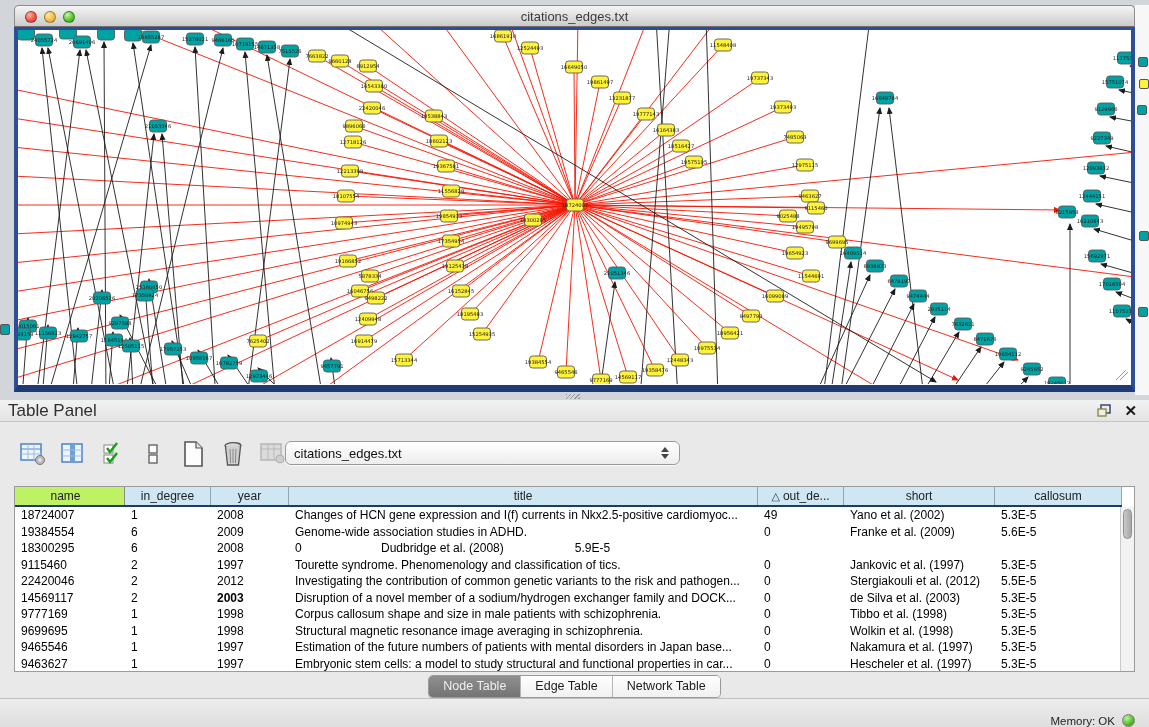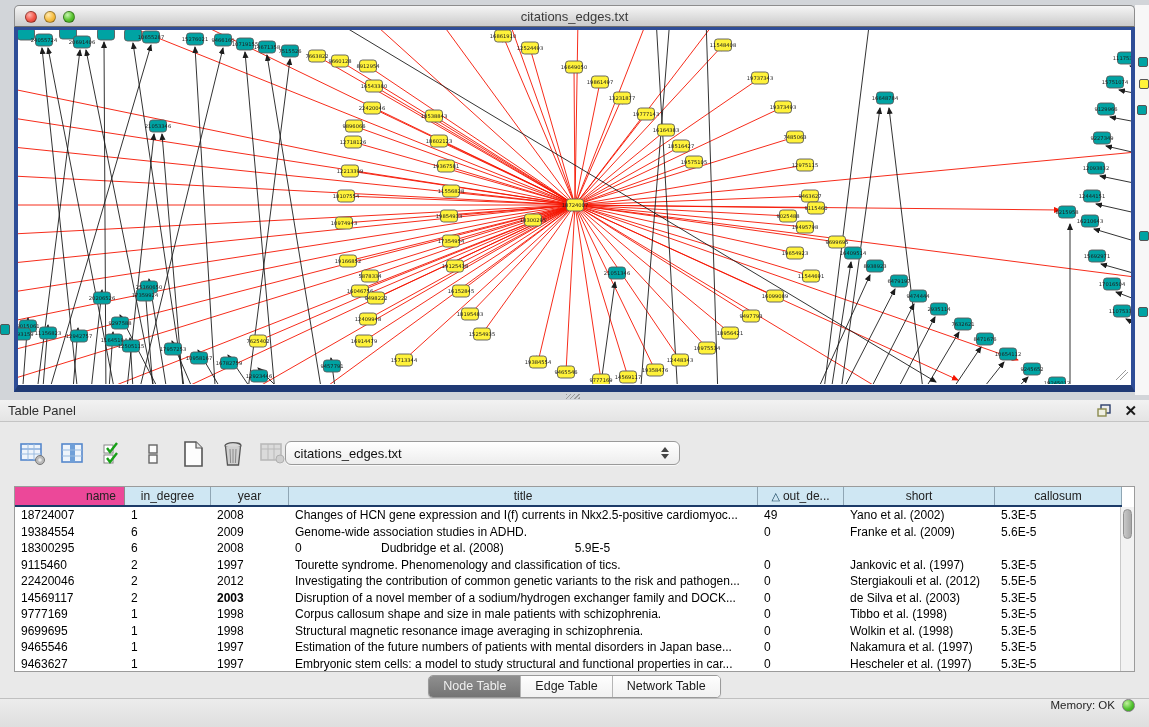--- a/index.html
+++ b/index.html
@@ -33,21 +33,21 @@
     border-top:3px solid #2e4d97; border-bottom:7px solid #203a74;
   }
   .net-window svg { display:block; }
   .splitter-grip { position:absolute; left:566px; top:394px; width:14px; height:5px;
     background:repeating-linear-gradient(135deg,#9a9a9a 0 1px,transparent 1px 3px); }
   
   .table-panel { position:absolute; left:0; top:400px; width:1149px; height:327px; background:#e9e9e9; }
   .panel-header { position:absolute; left:0; top:0; width:100%; height:22px;
     background:linear-gradient(#f2f2f2,#e4e4e4); border-bottom:1px solid #c4c4c4;
     display:flex; align-items:center; }
-  .panel-title { font-size:13px; color:#2f2f2f; padding-left:8px; flex:1; }
+  .panel-title { font-size:17px; color:#2f2f2f; padding-left:8px; flex:1; }
   .panel-header-icons { display:flex; align-items:center; gap:12px; padding-right:12px; }
   .float-icon svg { display:block; }
   .close-x { font-size:15px; font-weight:bold; color:#1a1a1a; line-height:1; cursor:default; }
   .toolbar { position:absolute; left:18px; top:36px; height:36px; display:flex; align-items:center; gap:10px; }
   .tb-btn { width:30px; height:30px; display:flex; align-items:center; justify-content:center; }
   .fx-label { font-family:"Liberation Serif", serif; font-style:italic; font-weight:bold; font-size:15px; color:#222; }
   .net-select {
     position:absolute; left:285px; top:41px; width:395px; height:24px;
     border:1px solid #9a9a9a; border-radius:6px;
     background:linear-gradient(#ffffff,#ededed);
@@ -57,41 +57,41 @@
   .net-select .sel-text { flex:1; }
   .updown { display:flex; flex-direction:column; gap:2px; padding-right:2px; }
   .updown i { display:block; width:0; height:0; border-left:4px solid transparent; border-right:4px solid transparent; }
   .updown .up { border-bottom:5px solid #444; }
   .updown .dn { border-top:5px solid #444; }
   .table-wrap { position:absolute; left:14px; top:86px; width:1121px; height:186px;
     background:#fff; border:1px solid #9b9b9b; overflow:hidden; }
   .thead { display:flex; height:20px; border-bottom:2px solid #1c3b68; background:#cfe7f3; width:1107px; }
   .th { font-size:12px; color:#222; line-height:18px; text-align:center;
     border-right:1px solid #8fa6b4; overflow:hidden; white-space:nowrap; }
-  .th.first { background:#ec4899; text-align:right; padding-right:8px; border-right:1px solid #8c8c8c; }
+  .th.first { background:#bef264; text-align:center; padding-right:8px; border-right:1px solid #8c8c8c; }
   .sort-tri { color:#0b3a55; font-size:11px; padding-right:3px; }
   .tbody { position:absolute; top:20px; left:0; width:1107px; }
   .tr { display:flex; height:16.5px; background:#fff; }
   .td { font-size:12px; color:#000; line-height:16px; padding-left:6px;
     overflow:hidden; white-space:nowrap; }
   .vscroll { position:absolute; right:0; top:20px; width:14px; height:164px;
     background:#f2f2f2; border-left:1px solid #c9c9c9; }
   .vthumb { position:absolute; left:2px; top:2px; width:9px; height:30px;
     background:linear-gradient(90deg,#c9c9c9,#a8a8a8); border-radius:5px; border:1px solid #909090; }
   .tabs-row { position:absolute; left:0; top:273px; width:100%; height:25px;
     display:flex; justify-content:center; align-items:flex-end; }
   .seg { display:flex; border:1px solid #9a9a9a; border-radius:5px; overflow:hidden;
     background:#fdfdfd; box-shadow:0 1px 1px rgba(0,0,0,.15); }
   .seg-btn { font-size:12.5px; color:#1c1c1c; padding:3px 14px 4px;
     border-right:1px solid #b5b5b5; background:linear-gradient(#fefefe,#f1f1f1); }
   .seg-btn:last-child { border-right:none; }
   .seg-btn.active { background:linear-gradient(#8f8f8f,#747474); color:#efefef; }
   .status-bar { position:absolute; left:0; top:298px; width:100%; height:29px;
     background:linear-gradient(#ececec,#dedede); border-top:1px solid #c0c0c0;
-    display:flex; align-items:flex-start; justify-content:flex-end; gap:7px; padding-right:14px; }
+    display:flex; align-items:flex-end; justify-content:flex-end; gap:7px; padding-right:14px; }
   .mem-label { font-size:11.5px; color:#1f1f1f; }
   .mem-dot { width:13px; height:13px; border-radius:50%; border:1px solid #7d7d7d;
     background:radial-gradient(circle at 35% 30%, #c3f19e, #50c22e 55%, #2f9a12); }
 </style>
 </head>
 <body>
 
 <div class="left-strip">
   <div class="mini-node"></div>
 </div>

